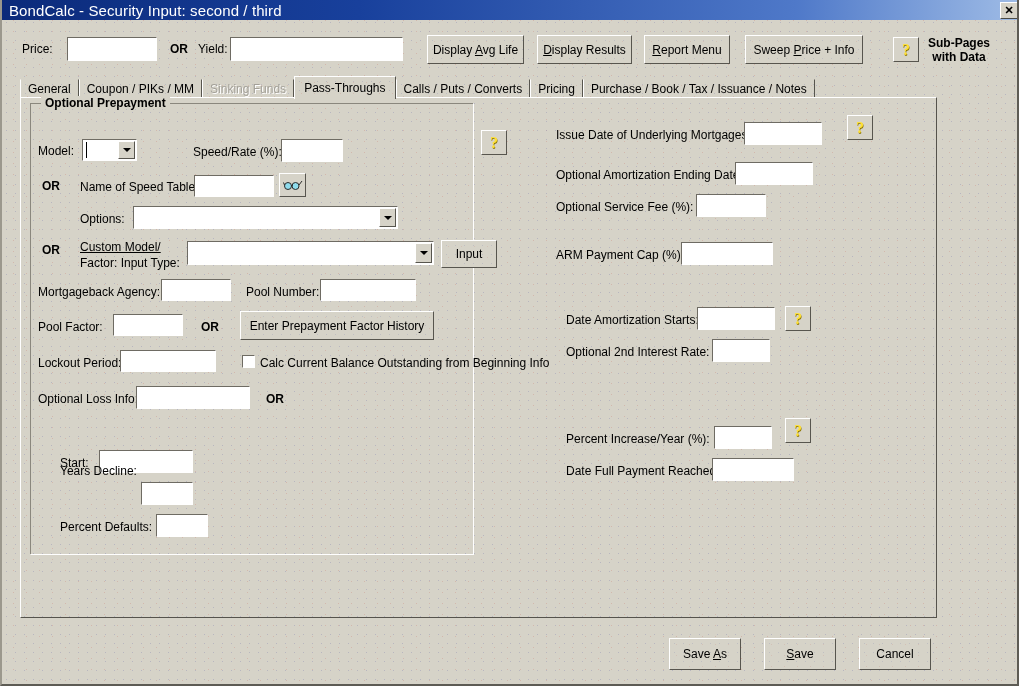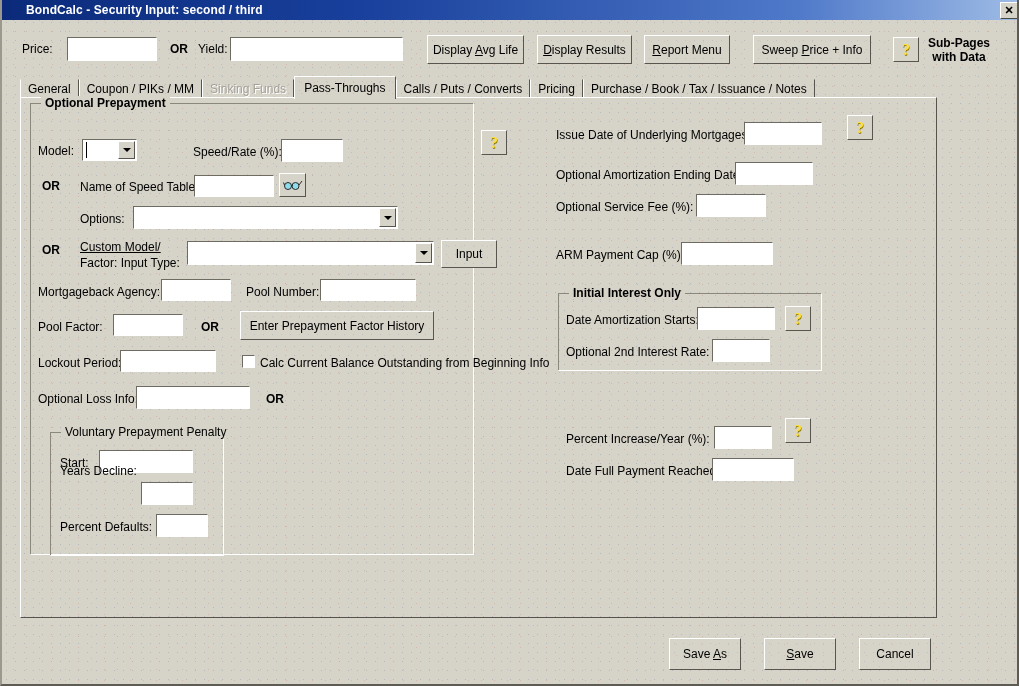--- a/index.html
+++ b/index.html
@@ -27,22 +27,22 @@
 
   
   #titlebar {
     position: absolute; left: 0; top: 0;
     width: 1019px; height: 20px;
     background: linear-gradient(to right, #0b2a7a 0%, #18409c 35%, #4f79c9 78%, #9fbce6 100%);
     color: #fff;
     display: flex; align-items: center;
   }
   #title-text {
-    font-size: 12px; font-weight: bold;
-    padding-left: 24px;
+    font-size: 15px; font-weight: normal;
+    padding-left: 7px;
     white-space: nowrap;
     letter-spacing: 0.1px;
   }
   #close-btn {
     position: absolute; right: 3px; top: 2px;
     width: 16px; height: 15px;
     background: #d6d3c8;
     border-top: 1px solid #ffffff;
     border-left: 1px solid #ffffff;
     border-right: 1px solid #4a4a44;
@@ -266,21 +266,21 @@
 
   <div class="btn" style="left:425px; top:35px; width:97px; height:29px;">
     <span><span>Display </span><span class="u">A</span><span>vg Life</span></span>
   </div>
   <div class="btn" style="left:535px; top:35px; width:95px; height:29px;">
     <span><span></span><span class="u">D</span><span>isplay Results</span></span>
   </div>
   <div class="btn" style="left:642px; top:35px; width:86px; height:29px;">
     <span><span></span><span class="u">R</span><span>eport Menu</span></span>
   </div>
-  <div class="btn" style="left:743px; top:35px; width:118px; height:29px;margin-left:8px;">
+  <div class="btn" style="left:743px; top:35px; width:118px; height:29px;">
     <span><span>Sweep </span><span class="u">P</span><span>rice + Info</span></span>
   </div>
   <div class="helpbtn" style="left:891px; top:37px;">
     <span class="q">?</span>
   </div>
   <div id="subpages">
     <div>Sub-Pages</div>
     <div>with Data</div>
   </div>
 
@@ -358,24 +358,20 @@
 
   <div class="lbl" style="left:36px; top:356px;">Lockout Period:</div>
   <div class="txt" style="left:118px; top:350px; width:96px; height:22px;"></div>
   <div class="checkbox" style="left:240px; top:355px;"></div>
   <div class="lbl" style="left:258px; top:356px;">Calc Current Balance Outstanding from Beginning Info</div>
 
   <div class="lbl" style="left:36px; top:392px;">Optional Loss Info:</div>
   <div class="txt" style="left:134px; top:386px; width:114px; height:23px;"></div>
   <div class="lbl bold" style="left:264px; top:392px;">OR</div>
 
-  <div class="group" style="left:48px; top:432px; width:174px; height:124px;">
-    <div class="group-inner"></div>
-    <div class="group-title norm">Voluntary Prepayment Penalty</div>
-  </div>
   <div class="lbl" style="left:58px; top:456px;">Start:</div>
   <div class="txt" style="left:97px; top:450px; width:94px; height:23px;"></div>
   <div class="lbl" style="left:58px; top:464px;">Years Decline:</div>
   <div class="txt" style="left:139px; top:482px; width:52px; height:23px;"></div>
   <div class="lbl" style="left:58px; top:520px;">Percent Defaults:</div>
   <div class="txt" style="left:154px; top:514px; width:52px; height:23px;"></div>
 
   <div class="lbl" style="left:554px; top:128px;">Issue Date of Underlying Mortgages:</div>
   <div class="txt" style="left:742px; top:122px; width:78px; height:23px;"></div>
   <div class="helpbtn" style="left:845px; top:115px;">
@@ -384,24 +380,20 @@
 
   <div class="lbl" style="left:554px; top:168px;">Optional Amortization Ending Date:</div>
   <div class="txt" style="left:733px; top:162px; width:78px; height:23px;"></div>
 
   <div class="lbl" style="left:554px; top:200px;">Optional Service Fee (%):</div>
   <div class="txt" style="left:694px; top:194px; width:70px; height:23px;"></div>
 
   <div class="lbl" style="left:554px; top:248px;">ARM Payment Cap (%):</div>
   <div class="txt" style="left:679px; top:242px; width:92px; height:23px;"></div>
 
-  <div class="group" style="left:556px; top:293px; width:264px; height:78px;">
-    <div class="group-inner"></div>
-    <div class="group-title">Initial Interest Only</div>
-  </div>
   <div class="lbl" style="left:564px; top:313px;">Date Amortization Starts:</div>
   <div class="txt" style="left:695px; top:307px; width:78px; height:23px;"></div>
   <div class="helpbtn" style="left:783px; top:306px;">
     <span class="q">?</span>
   </div>
   <div class="lbl" style="left:564px; top:345px;">Optional 2nd Interest Rate:</div>
   <div class="txt" style="left:710px; top:339px; width:58px; height:23px;"></div>
 
   <div class="lbl" style="left:564px; top:432px;">Percent Increase/Year (%):</div>
   <div class="txt" style="left:712px; top:426px; width:58px; height:23px;"></div>

